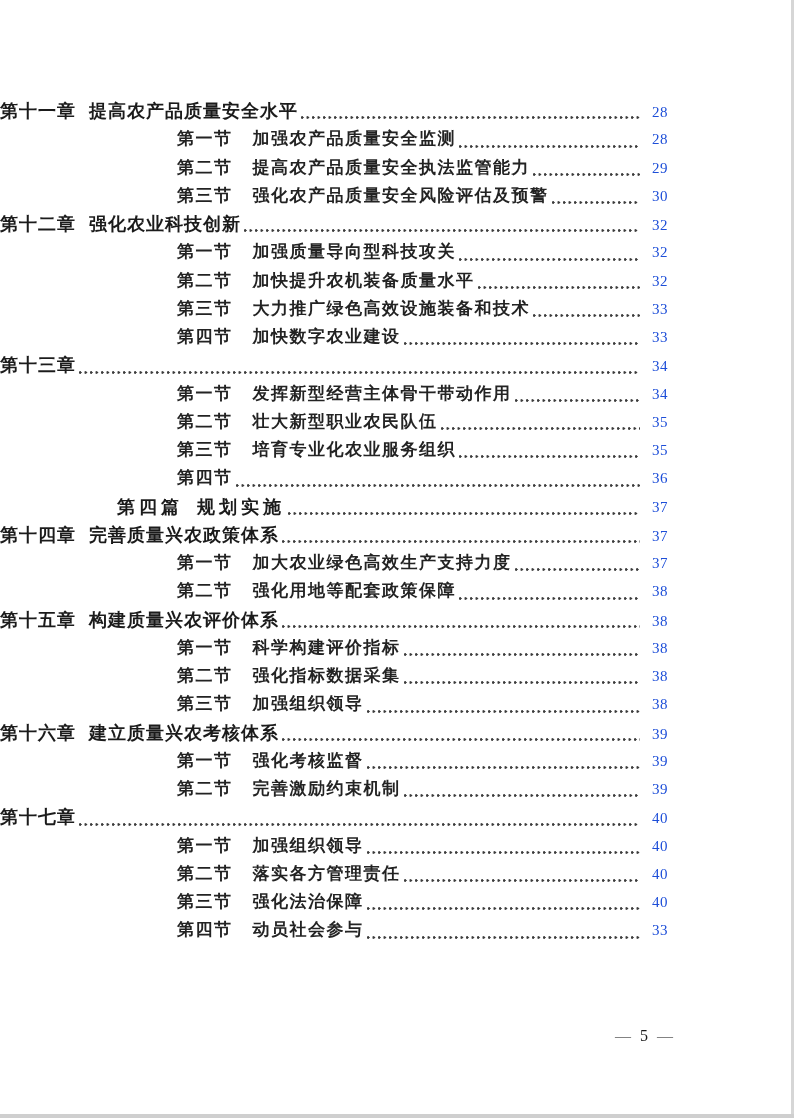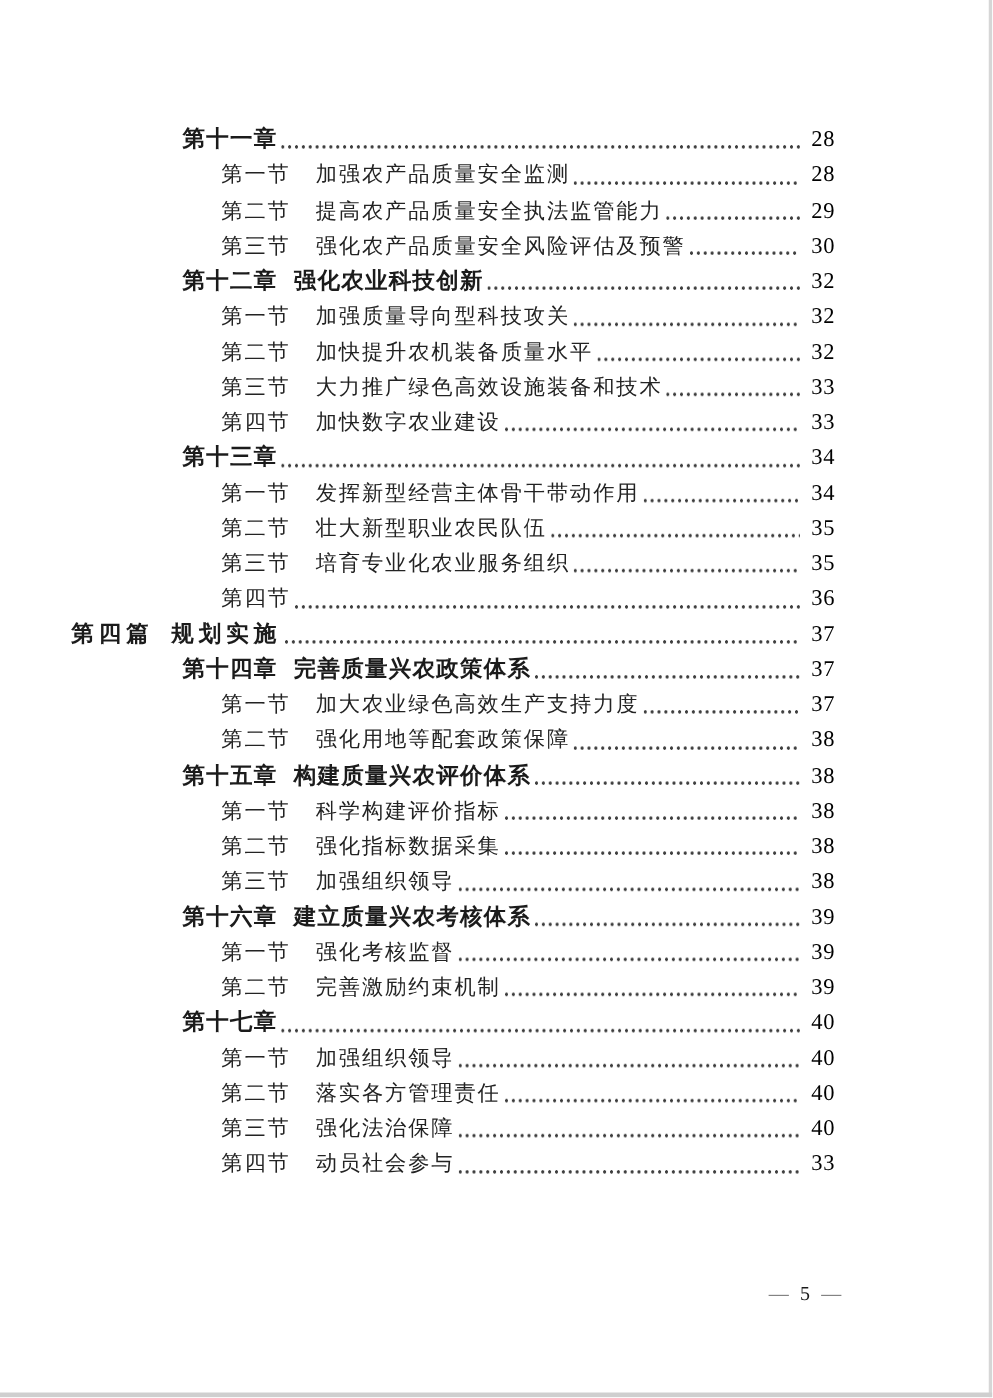--- a/index.html
+++ b/index.html
@@ -39,62 +39,62 @@
     left: 0;
     right: 126px;
   }
   .toc-row {
     display: flex;
     align-items: baseline;
     height: 28.25px;
     line-height: 28.25px;
     white-space: nowrap;
   }
-  .toc-row.level-part    { padding-left: 57px; }
-  .toc-row.level-chapter { padding-left: 146px; }
+  .toc-row.level-part    { padding-left: 117px; align-items: center; }
+  .toc-row.level-chapter { }
   .toc-row.level-section { padding-left: 177px; }
 
   .level-part .toc-num, .level-part .toc-title {
     font-family: "Liberation Sans", sans-serif;
     font-weight: 700;
     font-size: 18px;
     color: #1b1b1b;
     letter-spacing: 4px;
   }
   .level-chapter .toc-num, .level-chapter .toc-title {
     font-family: "Liberation Sans", sans-serif;
     font-weight: 700;
     font-size: 18px;
     color: #1b1b1b;
     letter-spacing: 1px;
   }
   .level-section .toc-num, .level-section .toc-title {
     font-family: "Liberation Serif", serif;
-    font-weight: 400;
+    font-weight: 700;
     font-size: 17px;
     color: #232323;
     letter-spacing: 1.5px;
   }
   .level-part .toc-title    { margin-left: 14px; }
   .level-chapter .toc-title { margin-left: 13px; }
   .level-section .toc-title { margin-left: 20px; text-align: right; }
 
   .toc-dots {
     flex: 1 1 auto;
     align-self: flex-end;
     height: 3px;
     margin: 0 4px 6px 3px;
     background-image: radial-gradient(circle at 1.2px 1.5px, #3d3d3d 1.1px, rgba(0,0,0,0) 1.5px);
     background-size: 5.5px 3px;
     background-repeat: repeat-x;
   }
   .toc-page {
     font-family: "Liberation Serif", serif;
-    font-size: 18px;
-    color: #000000;
+    font-size: 15px;
+    color: #1d4ed8;
     min-width: 24px;
     text-align: right;
     letter-spacing: 0.5px;
   }
   
   .footer {
     position: absolute;
     top: 1026px;
     right: 121px;
     display: flex;
@@ -107,20 +107,21 @@
   .footer .dash { color: #6f6f6f; }
   .footer .num  { color: #1a1a1a; }
 </style>
 </head>
 <body>
 
 <div class="page">
   <div class="toc" id="toc">
       <div class="toc-row level-chapter">
     <span class="toc-num">第十一章</span>
+    <span class="toc-title">提高农产品质量安全水平</span>
     <span class="toc-dots"></span>
     <span class="toc-page">28</span>
   </div>
       <div class="toc-row level-section">
     <span class="toc-num">第一节</span>
     <span class="toc-title">加强农产品质量安全监测</span>
     <span class="toc-dots"></span>
     <span class="toc-page">28</span>
   </div>
       <div class="toc-row level-section">

